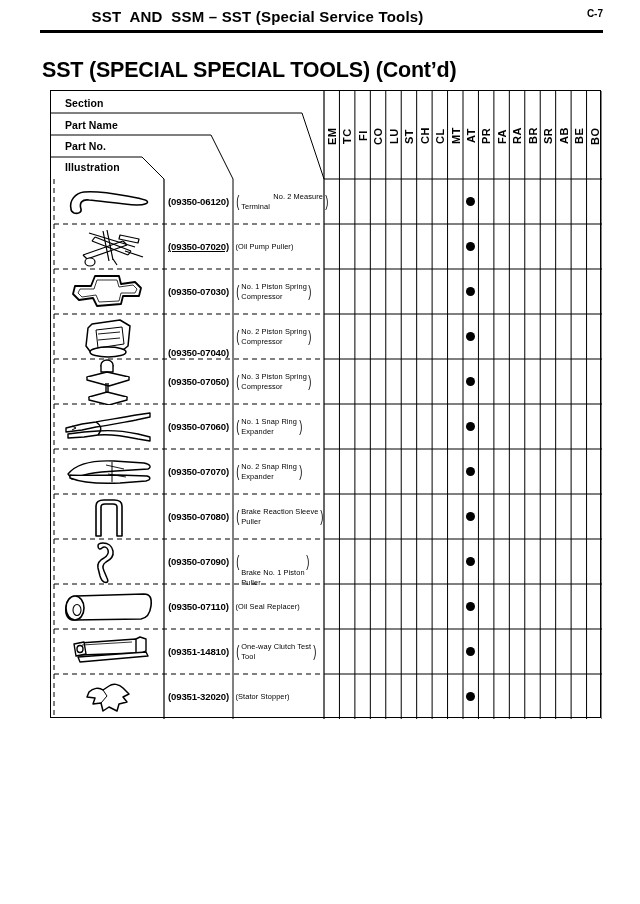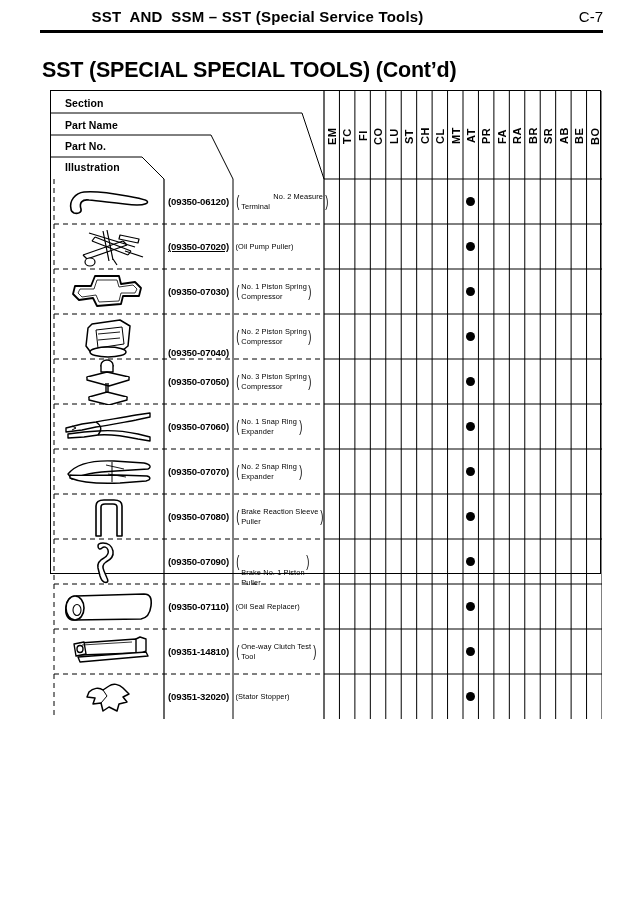--- a/index.html
+++ b/index.html
@@ -32,22 +32,22 @@
     text-align: center;
     font-size: 15px;
     font-weight: bold;
     letter-spacing: 0.2px;
     white-space: pre;
   }
   #header-page-number {
     position: absolute;
     right: 37px;
     top: 0;
-    font-size: 15px;
-    font-weight: normal;
+    font-size: 10px;
+    font-weight: bold;
     text-align: right;
   }
   #header-rule {
     position: absolute;
     left: 40px;
     top: 22px;
     width: 563px;
     height: 2.5px;
     background: #000;
   }
@@ -62,21 +62,21 @@
     letter-spacing: -0.2px;
     white-space: nowrap;
   }
 
   
   #sst-table {
     position: absolute;
     left: 50px;
     top: 90px;
     width: 551px;
-    height: 484px;
+    height: 628px;
     border: 1.6px solid #000;
     box-sizing: border-box;
   }
 
   .tbl-svg {
     position: absolute;
     left: 0;
     top: 0;
     width: 551px;
     height: 628px;

